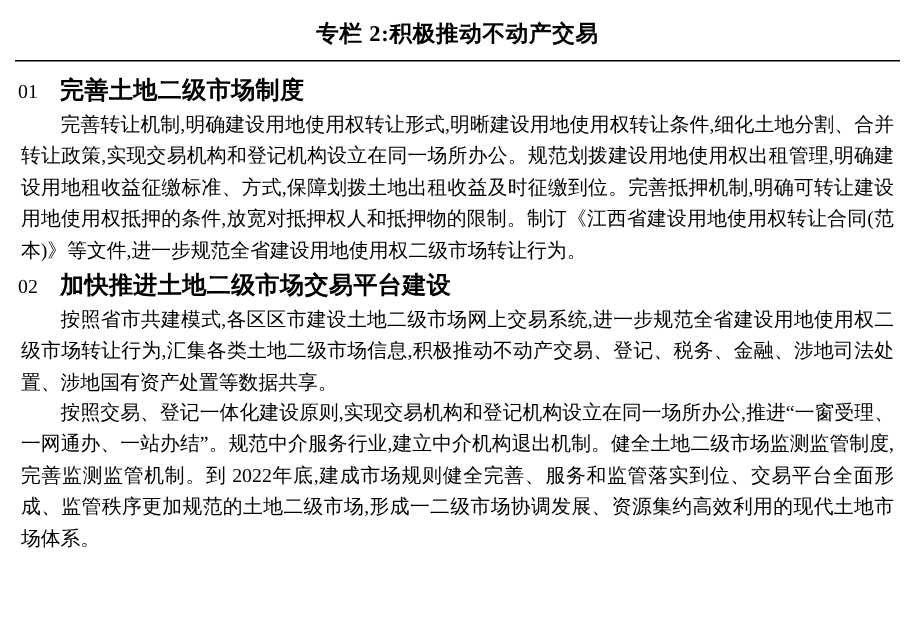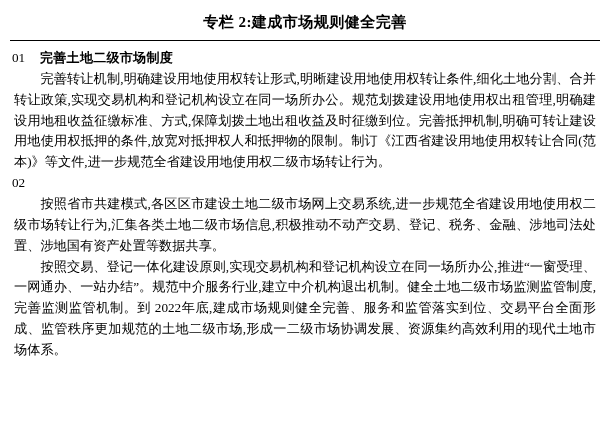--- a/index.html
+++ b/index.html
@@ -45,56 +45,57 @@
   .item-head {
     display: flex;
     align-items: baseline;
   }
   .item-num {
     width: 28px;
     flex: 0 0 28px;
     font-size: 13.2px;
   }
   .item-heading {
-    font-size: 13px;
+    font-size: 16px;
     font-weight: bold;
     letter-spacing: 0.3px;
   }
   .para {
     text-indent: 2em;
     text-align: justify;
     text-justify: inter-ideograph;
     font-size: 13.2px;
     line-height: 1.58;
     margin: 0;
     padding: 0 2px 0 2px;
   }
 </style>
 </head>
 <body>
 
 <div class="page">
 
-  <div class="title">专栏 2:建成市场规则健全完善</div>
+  <div class="title">专栏 2:积极推动不动产交易</div>
 
   <hr class="rule">
 
   <div class="body">
 
     <div class="item">
       <div class="item-head">
         <span class="item-num">01</span>
         <span class="item-heading">完善土地二级市场制度</span>
       </div>
       <p class="para">完善转让机制,明确建设用地使用权转让形式,明晰建设用地使用权转让条件,细化土地分割、合并转让政策,实现交易机构和登记机构设立在同一场所办公。规范划拨建设用地使用权出租管理,明确建设用地租收益征缴标准、方式,保障划拨土地出租收益及时征缴到位。完善抵押机制,明确可转让建设用地使用权抵押的条件,放宽对抵押权人和抵押物的限制。制订《江西省建设用地使用权转让合同(范本)》等文件,进一步规范全省建设用地使用权二级市场转让行为。</p>
     </div>
 
     <div class="item">
       <div class="item-head">
         <span class="item-num">02</span>
+        <span class="item-heading">加快推进土地二级市场交易平台建设</span>
       </div>
       <p class="para">按照省市共建模式,各区区市建设土地二级市场网上交易系统,进一步规范全省建设用地使用权二级市场转让行为,汇集各类土地二级市场信息,积极推动不动产交易、登记、税务、金融、涉地司法处置、涉地国有资产处置等数据共享。</p>
     </div>
 
     <div class="item">
       <p class="para">按照交易、登记一体化建设原则,实现交易机构和登记机构设立在同一场所办公,推进“一窗受理、一网通办、一站办结”。规范中介服务行业,建立中介机构退出机制。健全土地二级市场监测监管制度,完善监测监管机制。到 2022年底,建成市场规则健全完善、服务和监管落实到位、交易平台全面形成、监管秩序更加规范的土地二级市场,形成一二级市场协调发展、资源集约高效利用的现代土地市场体系。</p>
     </div>
 
   </div>
 </div>

